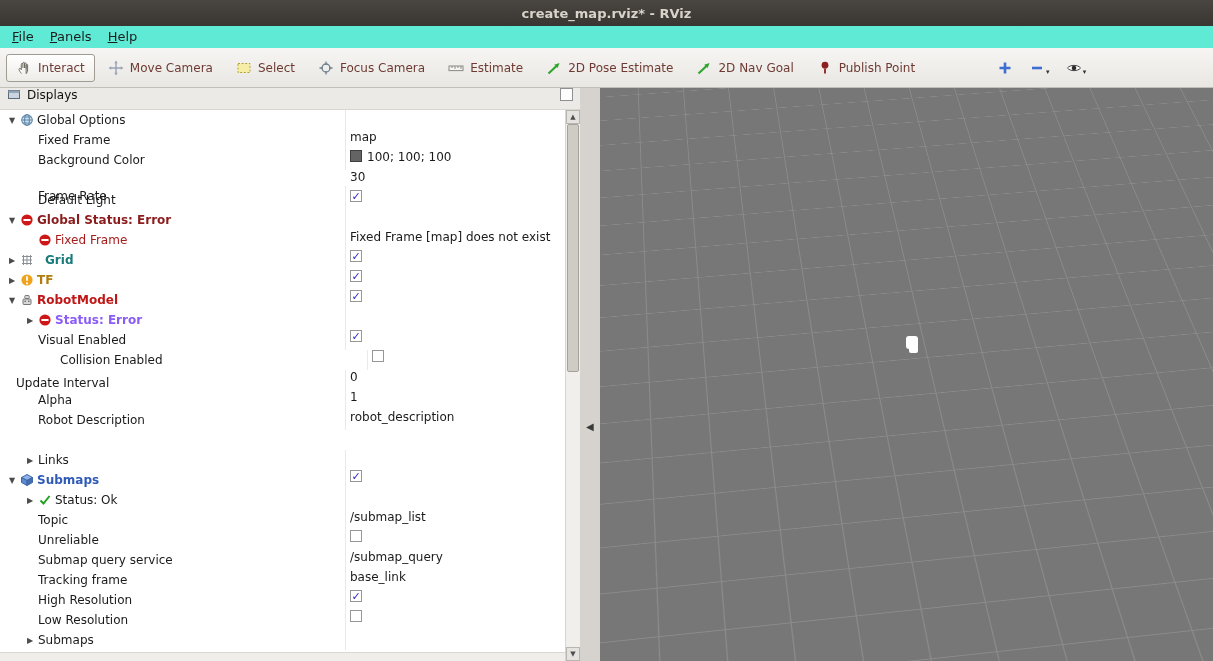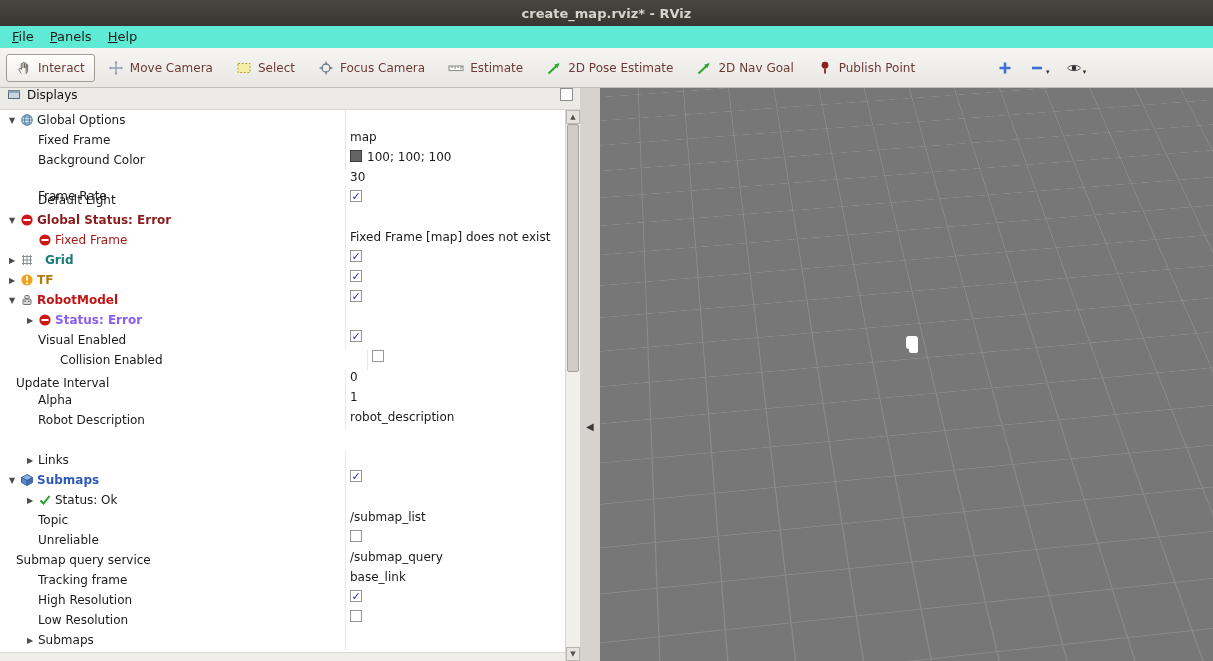--- a/index.html
+++ b/index.html
@@ -472,21 +472,21 @@
       <span class="tree-row">
         <span class="cell-name" style="padding-left: 22px;">
           <span class="expander"></span>
           <span class="label">Unreliable</span>
         </span>
         <span class="cell-value">
           <span class="cb"></span>
         </span>
       </span>
       <span class="tree-row">
-        <span class="cell-name" style="">
+        <span class="cell-name" style="padding-left: 22px;">
           <span class="expander"></span>
           <span class="label">Submap query service</span>
         </span>
         <span class="cell-value">
           <span class="label">/submap_query</span>
         </span>
       </span>
       <span class="tree-row">
         <span class="cell-name" style="padding-left: 22px;">
           <span class="expander"></span>

